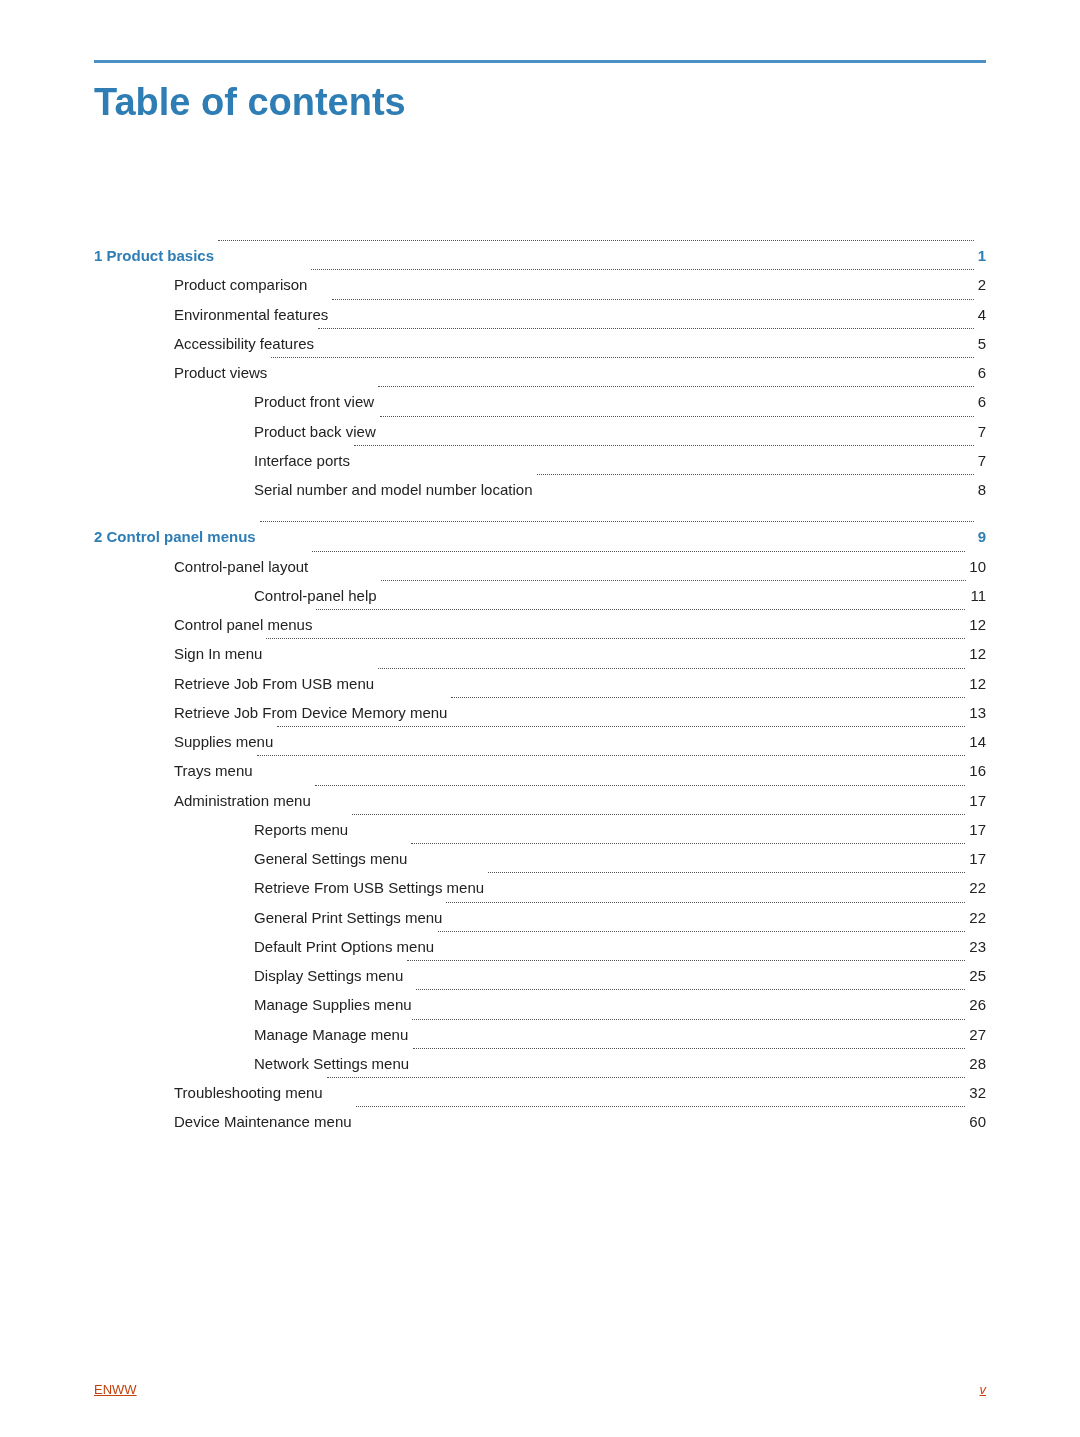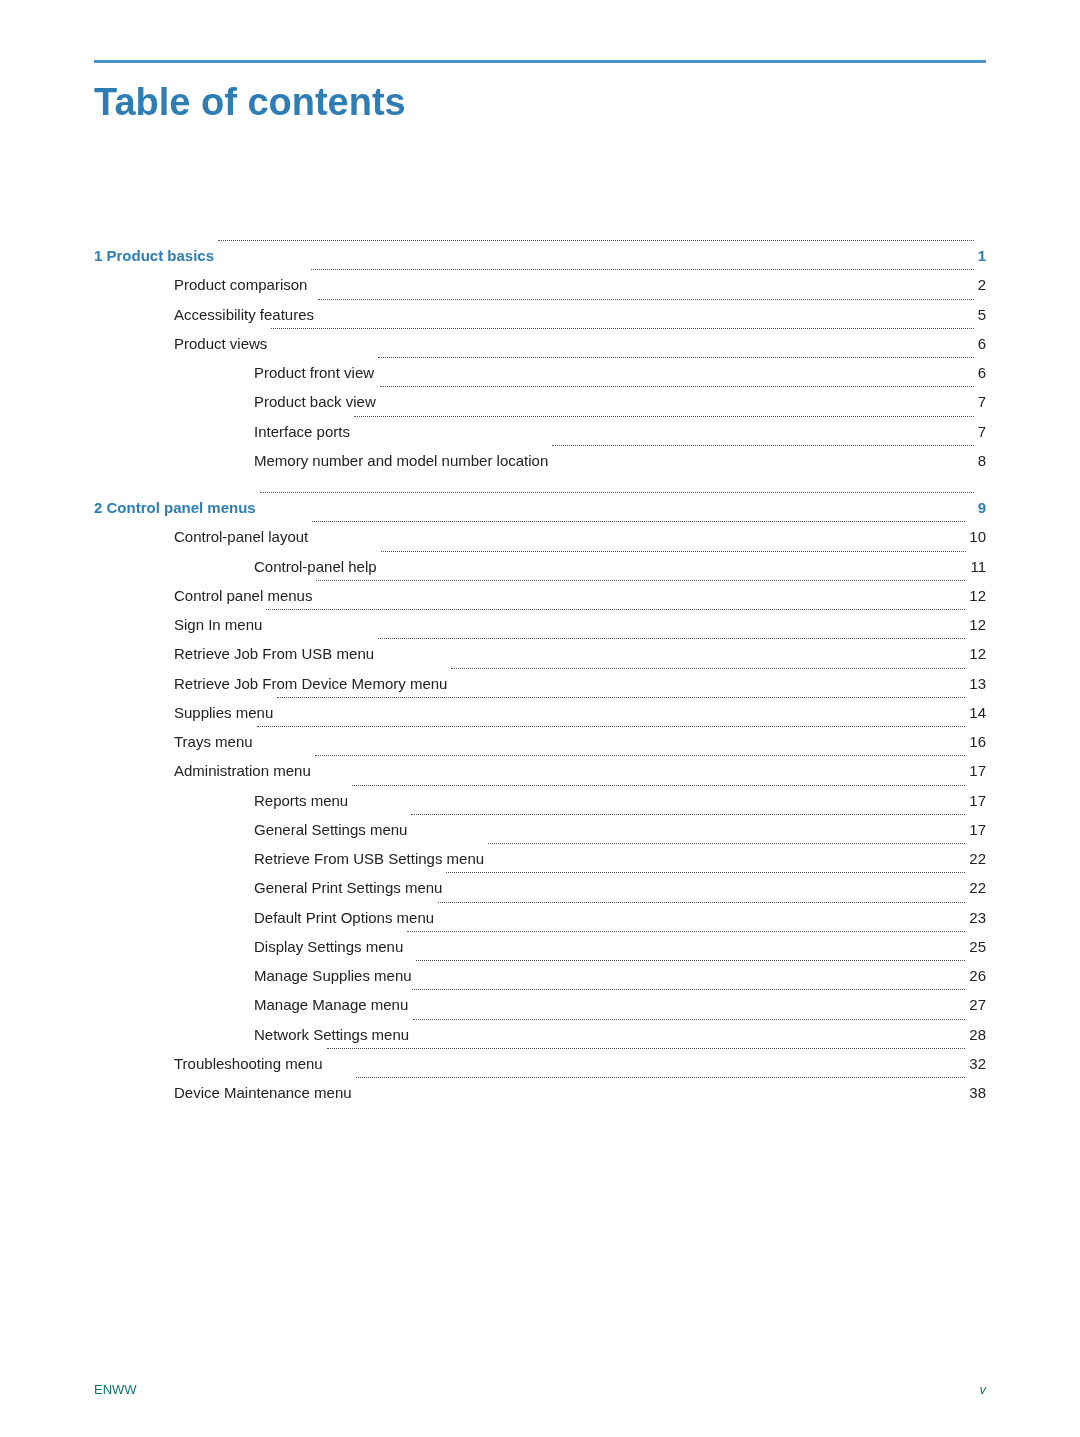--- a/index.html
+++ b/index.html
@@ -104,21 +104,22 @@
 
     .footer {
       position: absolute;
       bottom: 40px;
       left: 94px;
       right: 94px;
       display: flex;
       justify-content: space-between;
       align-items: flex-end;
       font-size: 13px;
-      color: #0f766e;
+      color: #c2410c;
+      text-decoration: underline;
     }
 
     .footer-left {
       font-weight: normal;
     }
 
     .footer-right {
       font-style: italic;
     }
   </style>
@@ -134,20 +135,25 @@
         <span class="entry-text">1  Product basics </span>
         <span class="dots"></span>
         <span class="page-num">1</span>
       </div>
       <div class="toc-entry indent-1">
         <span class="entry-text">Product comparison </span>
         <span class="dots"></span>
         <span class="page-num">2</span>
       </div>
       <div class="toc-entry indent-1">
+        <span class="entry-text">Environmental features </span>
+        <span class="dots"></span>
+        <span class="page-num">4</span>
+      </div>
+      <div class="toc-entry indent-1">
         <span class="entry-text">Accessibility features </span>
         <span class="dots"></span>
         <span class="page-num">5</span>
       </div>
       <div class="toc-entry indent-1">
         <span class="entry-text">Product views </span>
         <span class="dots"></span>
         <span class="page-num">6</span>
       </div>
       <div class="toc-entry indent-2">
@@ -159,21 +165,21 @@
         <span class="entry-text">Product back view </span>
         <span class="dots"></span>
         <span class="page-num">7</span>
       </div>
       <div class="toc-entry indent-2">
         <span class="entry-text">Interface ports </span>
         <span class="dots"></span>
         <span class="page-num">7</span>
       </div>
       <div class="toc-entry indent-2">
-        <span class="entry-text">Memory number and model number location </span>
+        <span class="entry-text">Serial number and model number location </span>
         <span class="dots"></span>
         <span class="page-num">8</span>
       </div>
       <div class="toc-entry chapter-entry section-gap">
         <span class="entry-text">2  Control panel menus </span>
         <span class="dots"></span>
         <span class="page-num">9</span>
       </div>
       <div class="toc-entry indent-1">
         <span class="entry-text">Control-panel layout </span>
@@ -266,21 +272,21 @@
         <span class="page-num">28</span>
       </div>
       <div class="toc-entry indent-1">
         <span class="entry-text">Troubleshooting menu </span>
         <span class="dots"></span>
         <span class="page-num">32</span>
       </div>
       <div class="toc-entry indent-1">
         <span class="entry-text">Device Maintenance menu </span>
         <span class="dots"></span>
-        <span class="page-num">38</span>
+        <span class="page-num">60</span>
       </div>
     </div>
 
   <div class="footer">
     <span class="footer-left">ENWW</span>
     <span class="footer-right">v</span>
   </div>
 </div>
 
 </body></html>

